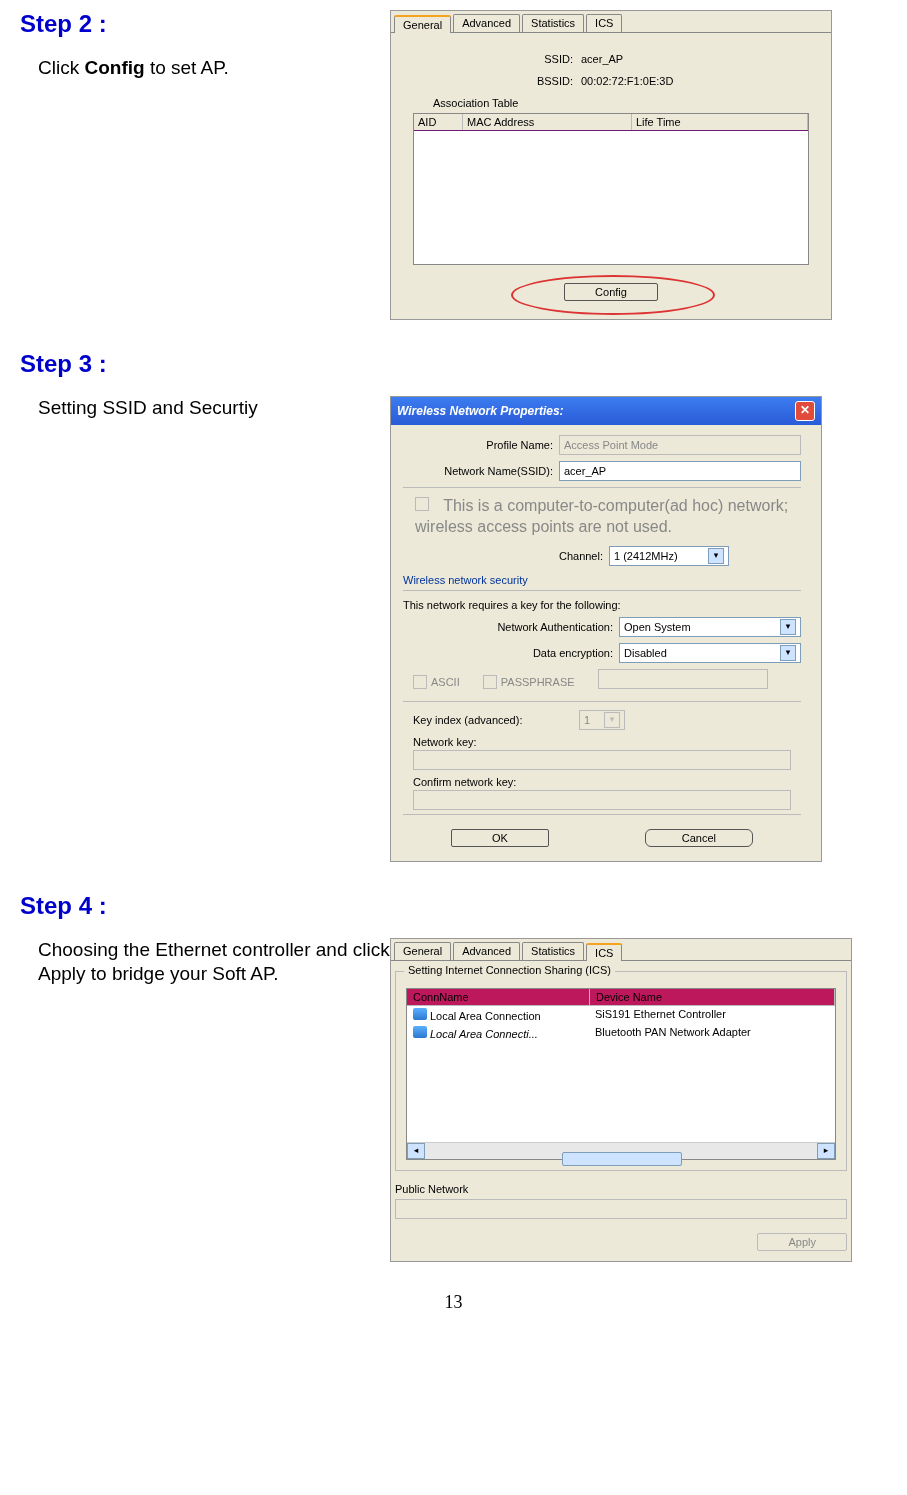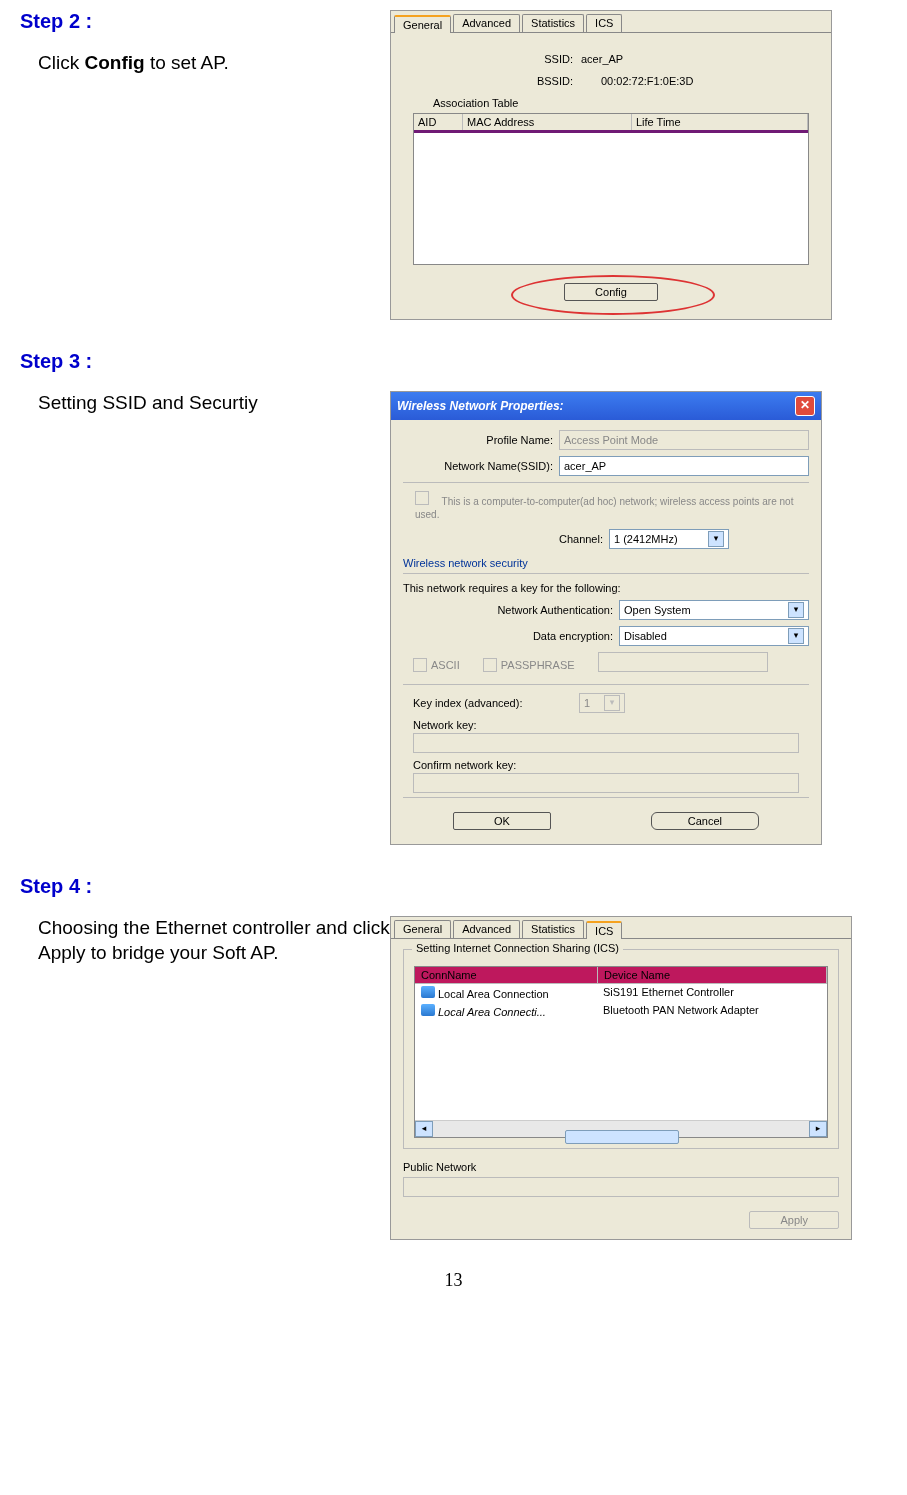--- a/index.html
+++ b/index.html
@@ -16,21 +16,21 @@
     align-items: flex-start;
     margin-bottom: 30px;
   }
   .left-col {
     width: 370px;
     flex-shrink: 0;
   }
   .step-title {
     color: #0000cc;
     font-weight: bold;
-    font-size: 20px;
+    font-size: 24px;
     margin: 0 0 18px 0;
   }
   .step-body {
     font-size: 19px;
     padding-left: 18px;
     line-height: 1.3;
   }
   .panel {
     background: #ece9d8;
     border: 1px solid #999;
@@ -65,21 +65,21 @@
   .assoc-title { margin: 10px 0 4px 30px; }
   .assoc-box {
     background:#fff;
     border:1px solid #888;
     height:150px;
     margin: 0 10px;
   }
   .assoc-head {
     display:flex;
     background:#ece9d8;
-    border-bottom:3px solid #701a75;
+    border-bottom:1px solid #701a75;
   }
   .assoc-head div {
     padding:2px 4px;
     border-right:1px solid #bbb;
     font-size:11px;
   }
   .config-wrap {
     display:flex;
     justify-content:center;
     margin-top:18px;
@@ -121,46 +121,46 @@
     width:18px;height:18px;
     background:#e04b3c;
     border:1px solid #fff;
     border-radius:3px;
     color:#fff;
     text-align:center;
     line-height:16px;
     font-style:normal;
     font-size:12px;
   }
-  .s3-body { padding:10px 12px 8px 12px; }
+  .s3-body { padding:10px 20px 8px 12px; }
   .fld { display:flex; align-items:center; margin-bottom:6px; }
   .fld .lbl { width:150px; text-align:right; margin-right:6px; }
   .txt {
     background:#fff; border:1px solid #7e9db9; height:18px;
     flex:1; padding:0 4px; font-size:11px; line-height:18px;
   }
   .txt.dis { background:#ece9d8; color:#888; border-color:#bbb;}
-  .note { color:#888; font-size:10px; margin:8px 0 8px 12px; line-height:1.3;}
+  .note { color:#888; font-size:16px; margin:8px 0 8px 12px; line-height:1.3;}
   .sel {
     background:#fff; border:1px solid #7e9db9; height:18px;
     padding:0 4px; font-size:11px; display:inline-flex; align-items:center;
     justify-content:space-between;
   }
   .sel .arrow {
     width:14px;height:14px;background:#cde3ff;border:1px solid #7e9db9;
     margin-left:4px; text-align:center; line-height:12px; font-size:9px;
   }
   .chk { display:inline-flex; align-items:center; color:#888; margin-right:20px;}
   .chk .box { width:12px;height:12px;background:#ece9d8;border:1px solid #bbb;margin-right:4px;}
   .btns { display:flex; justify-content:space-around; margin-top:14px; margin-bottom:6px;}
   .group-title { color:#003399; margin:8px 0 4px 0;}
   hr.sep { border:none; border-top:1px solid #bbb; margin:2px 0 8px 0;}
   
   .s4-panel { width: 460px; }
-  .s4-body { padding: 10px 12px; }
+  .s4-body { padding: 10px 4px; }
   .group-box {
     border:1px solid #bbb; padding:10px; position:relative; margin-bottom:12px;
   }
   .group-box .legend {
     position:absolute; top:-8px; left:8px; background:#ece9d8; padding:0 4px;
   }
   .list {
     background:#fff; border:1px solid #888; height:170px; margin-top:6px;
     display:flex; flex-direction:column;
   }
@@ -210,21 +210,21 @@
       <div class="tab active">General</div>
       <div class="tab">Advanced</div>
       <div class="tab">Statistics</div>
       <div class="tab">ICS</div>
     </div>
     <div class="s2-body">
       <div class="kv" style="margin-left:60px;">
         <div class="k">SSID:</div>
         <div>acer_AP</div>
       </div>
-      <div class="kv" style="margin-left:60px;gap:20px;">
+      <div class="kv" style="margin-left:60px;">
         <div class="k">BSSID:</div>
         <div>00:02:72:F1:0E:3D</div>
       </div>
       <div class="assoc-title">Association Table</div>
       <div class="assoc-box">
         <div class="assoc-head">
           <div style="width:40px;">AID</div>
           <div style="width:160px;">MAC Address</div>
           <div style="flex:1;">Life Time</div>
         </div>

